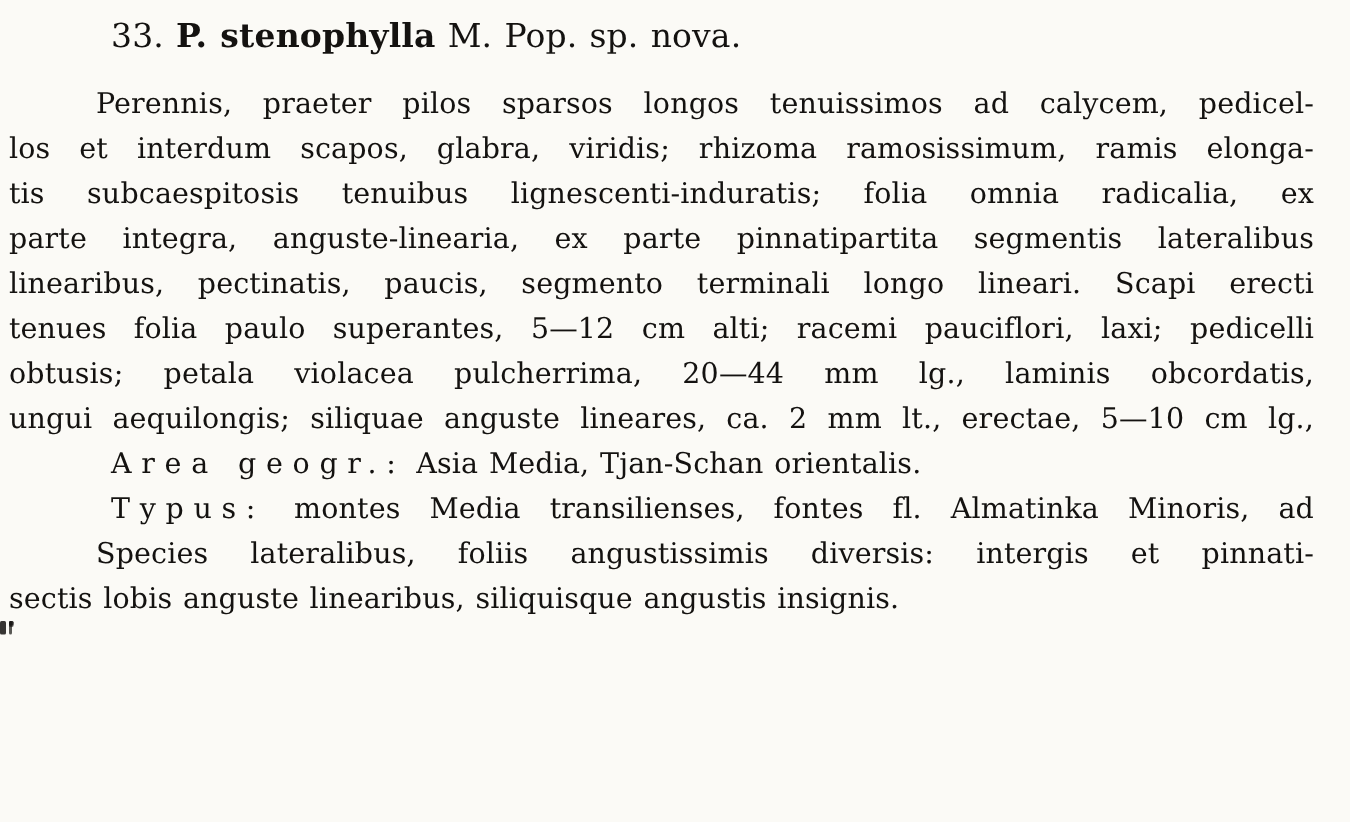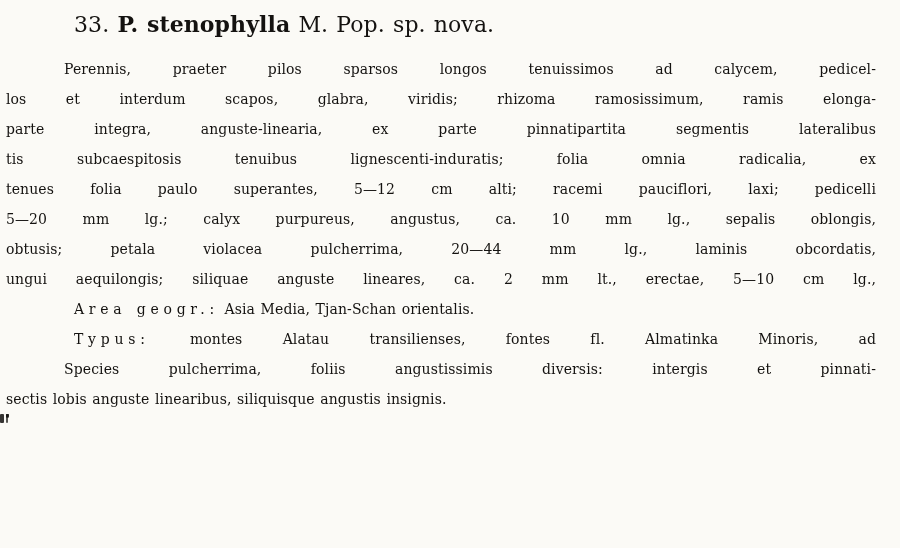--- a/index.html
+++ b/index.html
@@ -17,21 +17,21 @@
     overflow: hidden;
     position: relative;
   }
   .page {
     position: relative;
     width: 900px;
     height: 548px;
     padding: 8px 24px 0 6px;
   }
   .line {
-    font-size: 14px;
+    font-size: 19px;
     line-height: 30px;
     letter-spacing: 0.1px;
     word-spacing: 1px;
   }
   
   .j {
     text-align: justify;
     text-align-last: justify;
   }
   .ind   { text-indent: 58px; }   
@@ -57,32 +57,32 @@
 </style>
 </head>
 <body>
 
 <div class="page">
 
   <div class="line head ind-lg"><span>33.</span> <b>P. stenophylla</b> <span>M. Pop. sp. nova.</span></div>
 
   <div class="line ind j">Perennis, praeter pilos sparsos longos tenuissimos ad calycem, pedicel-</div>
   <div class="line j">los et interdum scapos, glabra, viridis; rhizoma ramosissimum, ramis elonga-</div>
+  <div class="line j">tis subcaespitosis tenuibus lignescenti-induratis; folia omnia radicalia, ex</div>
   <div class="line j">parte integra, anguste-linearia, ex parte pinnatipartita segmentis lateralibus</div>
-  <div class="line j">tis subcaespitosis tenuibus lignescenti-induratis; folia omnia radicalia, ex</div>
+  <div class="line j">linearibus, pectinatis, paucis, segmento terminali longo lineari. Scapi erecti</div>
   <div class="line j">tenues folia paulo superantes, 5—12 cm alti; racemi pauciflori, laxi; pedicelli</div>
-  <div class="line j">5—20 mm lg.; calyx purpureus, angustus, ca. 10 mm lg., sepalis oblongis,</div>
   <div class="line j">obtusis; petala violacea pulcherrima, 20—44 mm lg., laminis obcordatis,</div>
   <div class="line j">ungui aequilongis; siliquae anguste lineares, ca. 2 mm lt., erectae, 5—10 cm lg.,</div>
 
   <div class="line ind-lg"><span class="spread">Area geogr.:</span> <span>Asia Media, Tjan-Schan orientalis.</span></div>
 
-  <div class="line ind-lg j"><span class="spread">Typus:</span> <span>montes Alatau transilienses, fontes fl. Almatinka Minoris, ad</span></div>
+  <div class="line ind-lg j"><span class="spread">Typus:</span> <span>montes Media transilienses, fontes fl. Almatinka Minoris, ad</span></div>
 
-  <div class="line ind j">Species pulcherrima, foliis angustissimis diversis: intergis et pinnati-</div>
+  <div class="line ind j">Species lateralibus, foliis angustissimis diversis: intergis et pinnati-</div>
   <div class="line">sectis lobis anguste linearibus, siliquisque angustis insignis.</div>
 
   <div class="speck" id="speck-1"></div>
   <div class="speck" id="speck-2"></div>
   <div class="speck" id="speck-3"></div>
   <div class="speck" id="speck-4"></div>
   <div class="speck" id="speck-5"></div>
 </div>
 
 </body></html>

